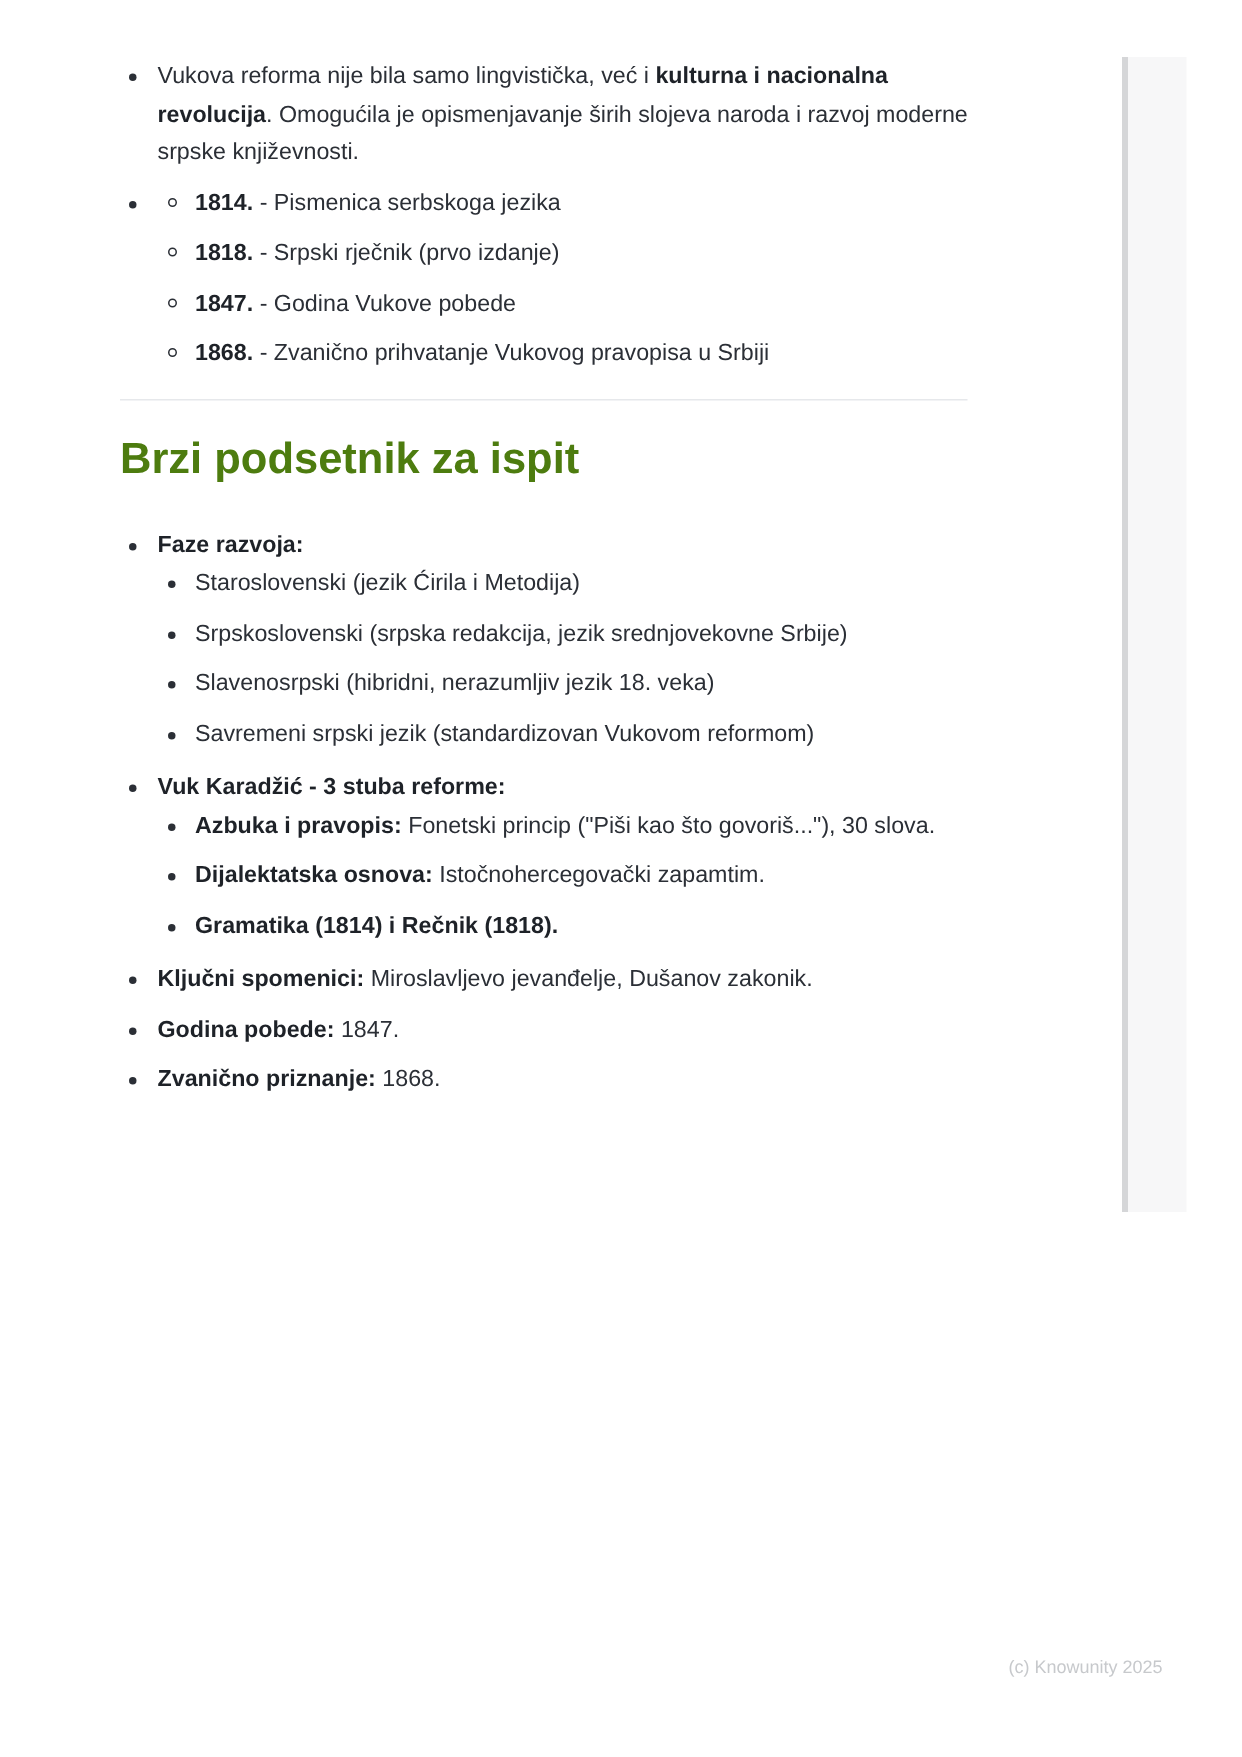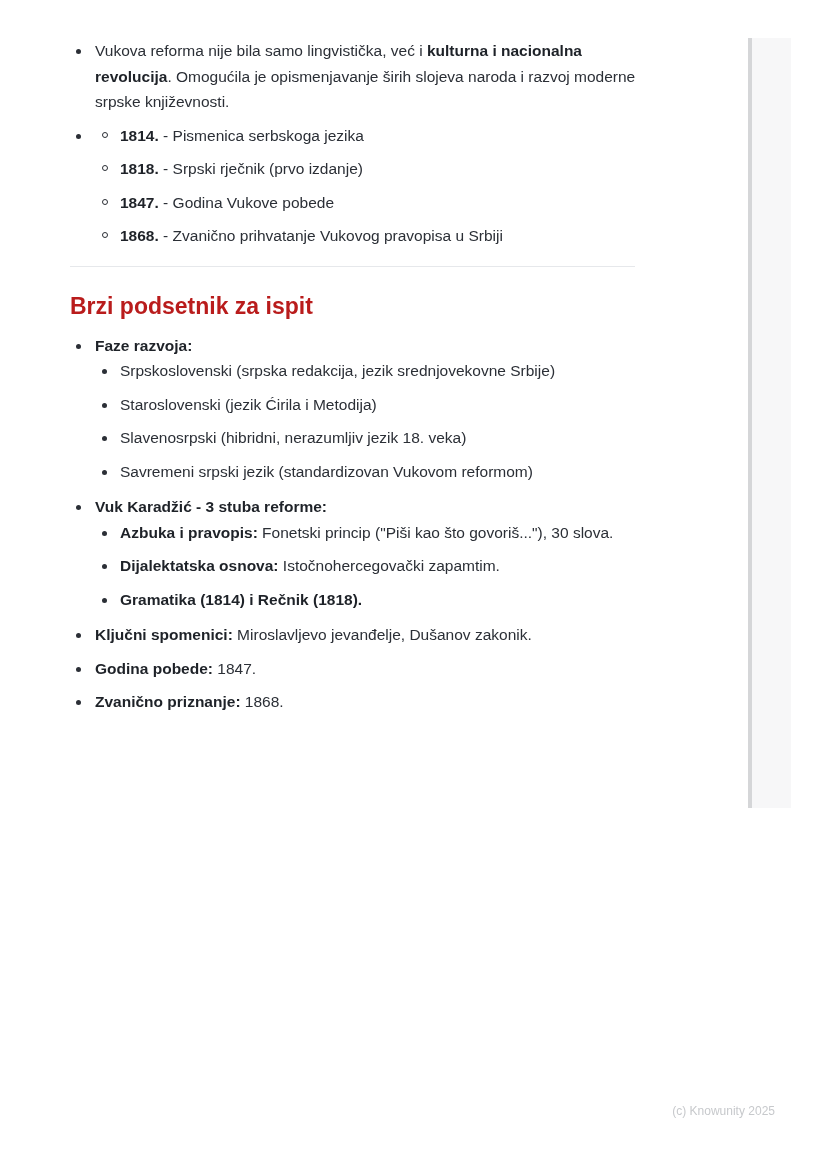--- a/index.html
+++ b/index.html
@@ -10,21 +10,21 @@
     body {
       width: 828px;
       height: 1171px;
       position: relative;
       overflow: hidden;
       font-family: "Liberation Sans", sans-serif;
       color: #2b2f36;
     }
     .content {
       position: absolute;
-      left: 70px;
+      left: 80px;
       top: 38px;
       width: 570px;
       font-size: 15.5px;
       line-height: 25.5px;
     }
     ul { margin: 0; padding: 0; list-style: none; }
     .l1 > li {
       position: relative;
       padding-left: 25px;
     }
@@ -67,25 +67,25 @@
     }
     b { font-weight: bold; color: #1e2228; }
     .gap-a { margin-bottom: 8px; }
     .divider {
       margin: 17px 0 0 0;
       height: 1px;
       background: #e6e8eb;
       width: 565px;
     }
     h2 {
-      margin: 24px 0 12px 0;
-      font-size: 23px;
+      margin: 24px 0 30px 0;
+      font-size: 29px;
       line-height: 30px;
       font-weight: bold;
-      color: #b91c1c;
+      color: #4d7c0f;
     }
     .sec2 > li { margin-bottom: 10px; }
     .sec2 > li.tight { margin-bottom: 16px; }
     .sidepanel {
       position: absolute;
       left: 748px;
       top: 38px;
       width: 43px;
       height: 770px;
       background: #f7f7f8;
@@ -120,22 +120,22 @@
   </ul>
 
   <div class="divider"></div>
 
   <h2>Brzi podsetnik za ispit</h2>
 
   <ul class="l1 sec2">
     <li>
       <b>Faze razvoja:</b>
       <ul class="l2 disc">
+        <li>Staroslovenski (jezik Ćirila i Metodija)</li>
         <li>Srpskoslovenski (srpska redakcija, jezik srednjovekovne Srbije)</li>
-        <li>Staroslovenski (jezik Ćirila i Metodija)</li>
         <li>Slavenosrpski (hibridni, nerazumljiv jezik 18. veka)</li>
         <li>Savremeni srpski jezik (standardizovan Vukovom reformom)</li>
       </ul>
     </li>
     <li>
       <b>Vuk Karadžić - 3 stuba reforme:</b>
       <ul class="l2 disc">
         <li><b>Azbuka i pravopis:</b><span> Fonetski princip ("Piši kao što govoriš..."), 30 slova.</span></li>
         <li><b>Dijalektatska osnova:</b><span> Istočnohercegovački zapamtim.</span></li>
         <li><b>Gramatika (1814) i Rečnik (1818).</b><span></span></li>

